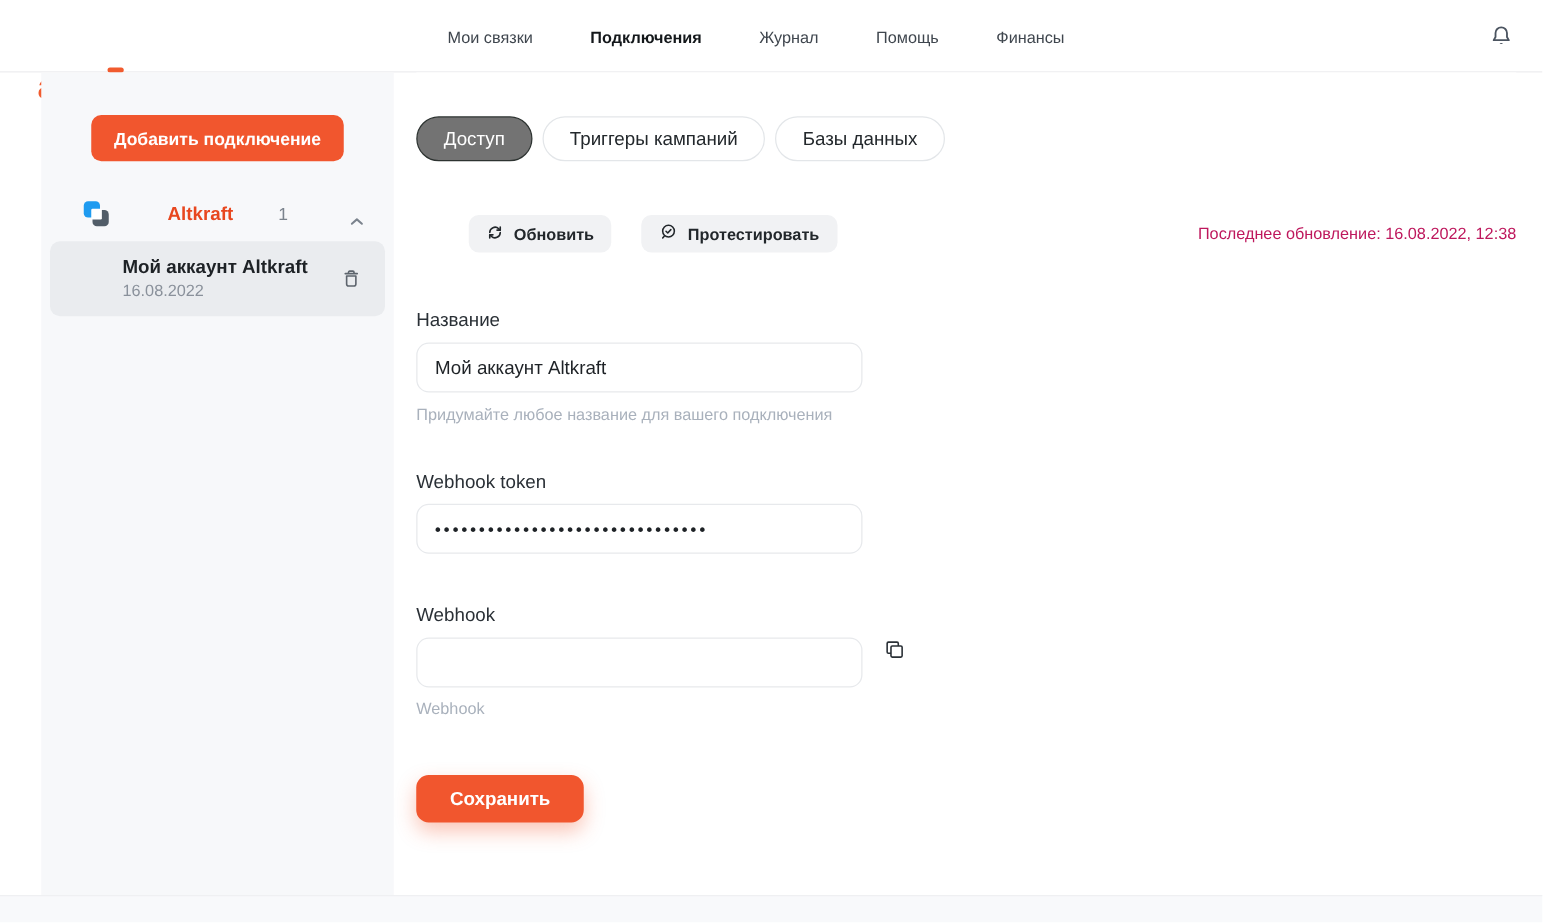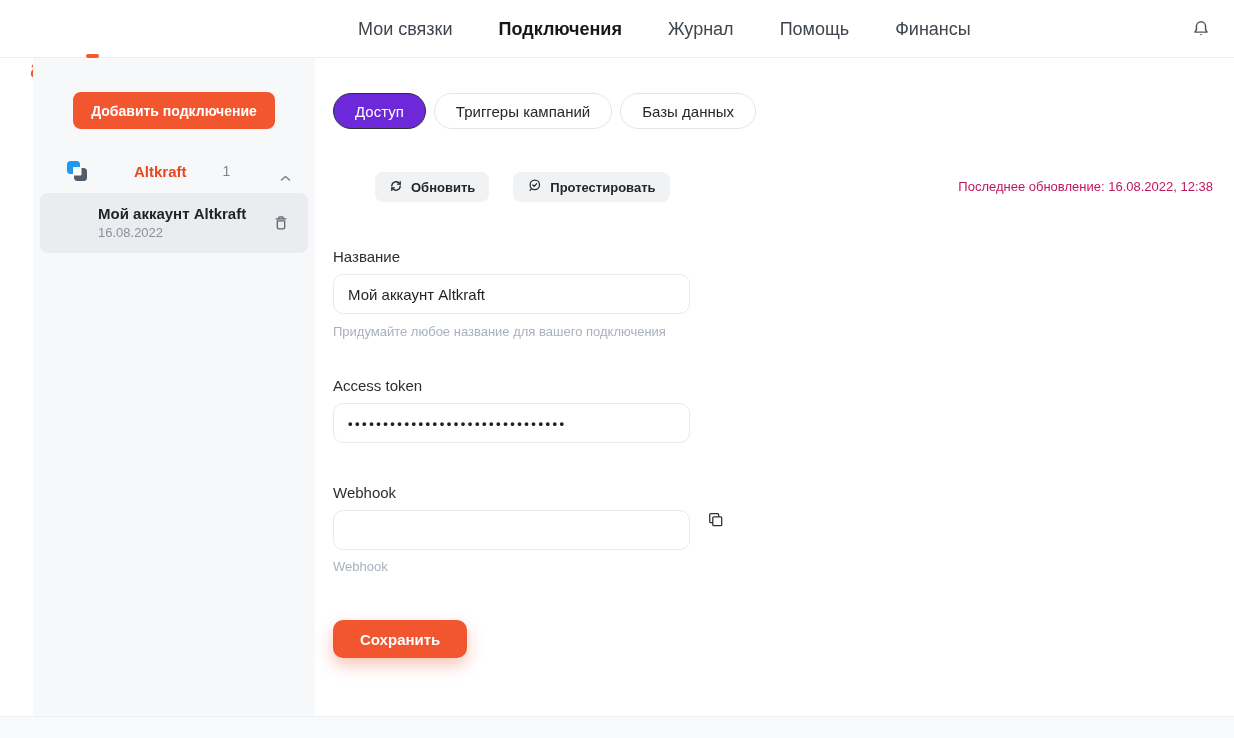--- a/index.html
+++ b/index.html
@@ -26,21 +26,21 @@
   .logo .tbar::before {
     content: ""; position: absolute; top: 1px; left: 0; right: 1px;
     height: 4px; border-radius: 2px; background: #F15B2E;
   }
   .logo .tbar span { position: relative; top: 2px; }
   .nav {
     position: absolute; left: 358px; top: 0; height: 58px;
     display: flex; align-items: center; gap: 46px;
   }
   .nav-item {
-    font-size: 18px; color: #3f464e; cursor: pointer; text-decoration: none;
+    font-size: 13px; color: #3f464e; cursor: pointer; text-decoration: none;
     white-space: nowrap;
   }
   .nav-item.active { font-weight: bold; color: #14181b; }
   .bell {
     position: absolute; right: 22px; top: 18px; width: 22px; height: 22px;
     cursor: pointer;
   }
 
   
   .sidebar {
@@ -70,21 +70,21 @@
   .trash { position: absolute; right: 18px; top: 21px; width: 18px; height: 18px; cursor: pointer; }
 
   
   .main { position: absolute; left: 333px; top: 58px; width: 880px; height: 658px; background:#fff; }
   .tabs { position: absolute; left: 0; top: 35px; display: flex; gap: 8px; }
   .tab {
     height: 36px; border-radius: 999px; padding: 0 21px; font-size: 15px;
     background: #fff; border: 1px solid #E3E6E9; color: #23282c; cursor: pointer;
     font-family: inherit; white-space: nowrap;
   }
-  .tab.active { background: #6d28d9; border-color: #2D3331; color: #fff; }
+  .tab.active { background: #737373; border-color: #2D3331; color: #fff; }
 
   .toolbar { position: absolute; left: 0; top: 114px; display: flex; gap: 24px; align-items: center; padding-left: 42px; }
   .tool-btn {
     display: flex; align-items: center; gap: 8px;
     height: 30px; padding: 0 14px; border-radius: 8px; border: none;
     background: #F1F2F4; color: #22272b; font-size: 13px; font-weight: bold;
     cursor: pointer; font-family: inherit; white-space: nowrap;
   }
   .tool-btn svg { flex: 0 0 auto; }
   .last-update {
@@ -211,21 +211,21 @@
       <span>Протестировать</span>
     </button>
   </div>
 
   <span class="last-update">Последнее обновление: 16.08.2022, 12:38</span>
 
   <label class="field-label" id="name-label">Название</label>
   <input class="text-input" id="name-input" type="text" value="Мой аккаунт Altkraft" style="">
   <div class="helper" id="name-helper">Придумайте любое название для вашего подключения</div>
 
-  <label class="field-label" id="token-label">Access token</label>
+  <label class="field-label" id="token-label">Webhook token</label>
   <input class="text-input" id="token-input" type="text" value="•••••••••••••••••••••••••••••••" style="">
 
   <label class="field-label" id="webhook-label">Webhook</label>
   <input class="text-input" id="webhook-input" type="text" value="" style="">
   <span id="copy-icon">
     <svg viewBox="0 0 20 20" width="17" height="17" fill="none" stroke="#2a3036" stroke-width="1.5" stroke-linejoin="round">
       <rect x="3.2" y="3.2" width="10.5" height="10.5" rx="1.2"></rect>
       <rect x="6.8" y="6.8" width="10.5" height="10.5" rx="1.2" fill="#ffffff"></rect>
     </svg>
   </span>

